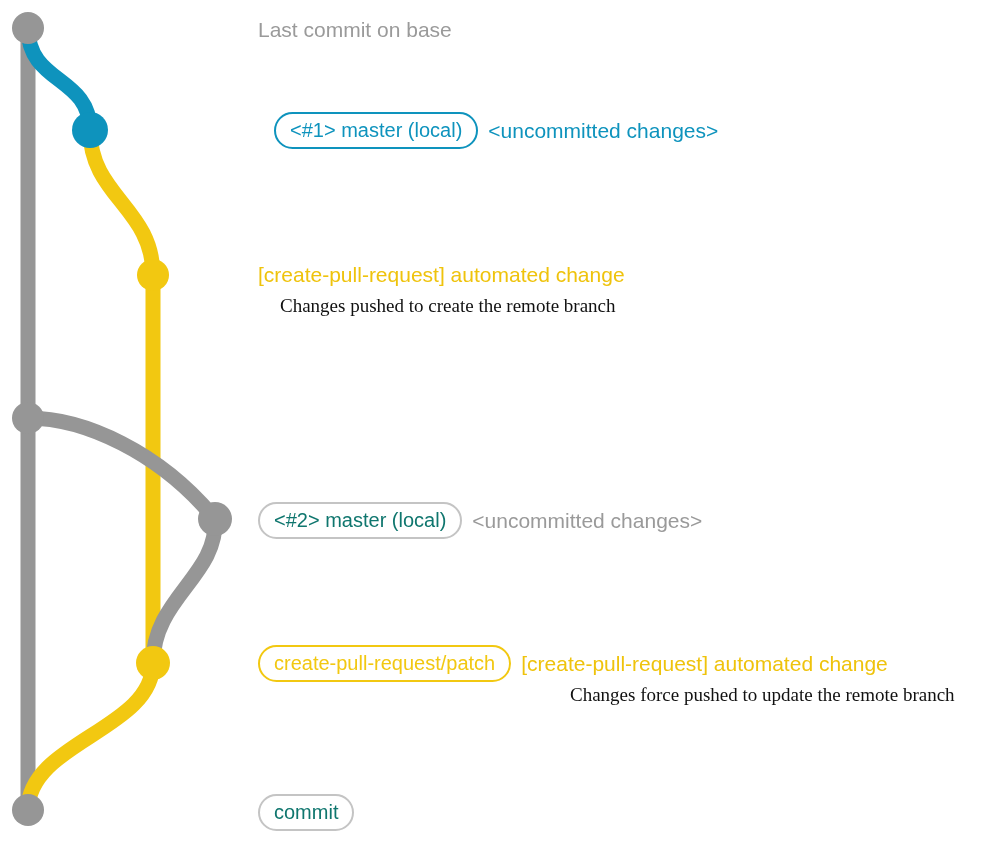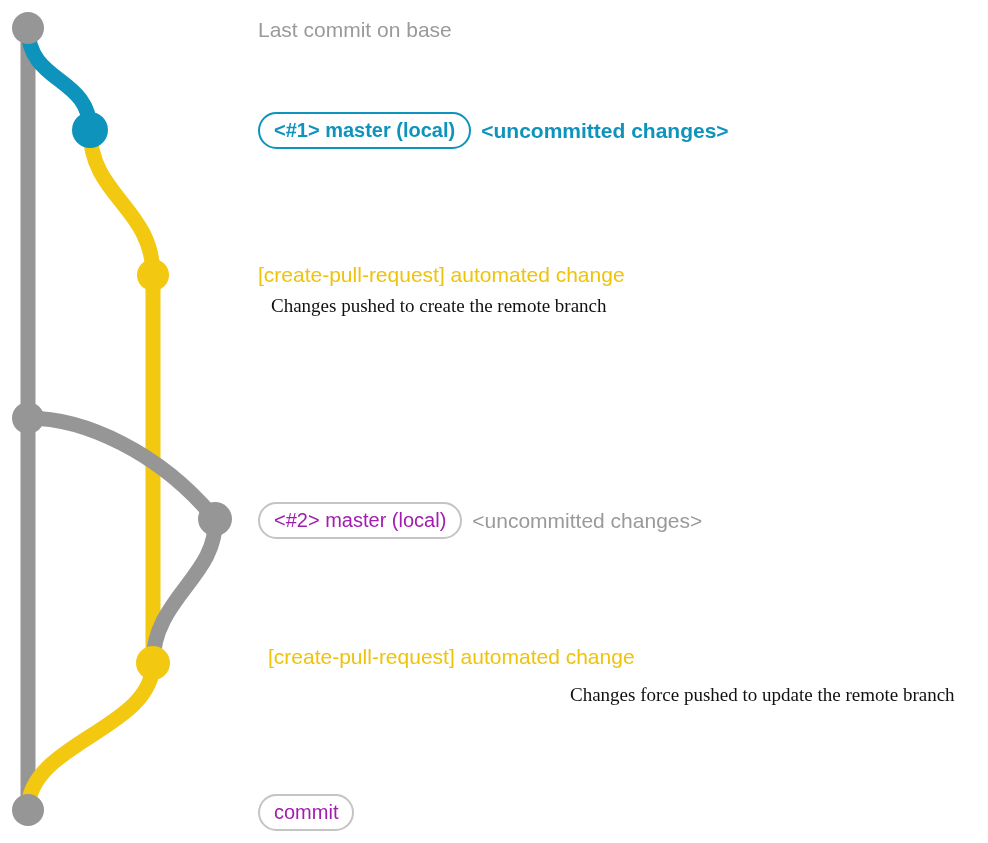--- a/index.html
+++ b/index.html
@@ -43,21 +43,21 @@
     border-style: solid;
     border-width: 2px;
     border-radius: 999px;
     padding: 5px 14px 6px 14px;
     font-size: 20px;
     line-height: 1.1;
     white-space: nowrap;
     font-family: "Liberation Sans", sans-serif;
   }
   .badge.teal   { border-color: #0e93bd; color: #0e93bd; }
-  .badge.gray   { border-color: #c4c4c4; color: #a21caf; }
+  .badge.gray   { border-color: #c4c4c4; color: #0f766e; }
   .badge.yellow { border-color: #f2c811; color: #f2c811; }
 
   .subject {
     font-size: 21px;
     white-space: nowrap;
     font-family: "Liberation Sans", sans-serif;
     line-height: 1.1;
   }
   .subject.teal   { color: #0e93bd; }
   .subject.gray   { color: #9a9a9a; }
@@ -109,37 +109,38 @@
   <circle cx="28" cy="418" r="16" fill="#969696"></circle>
   <circle cx="215" cy="519" r="17" fill="#969696"></circle>
   <circle cx="153" cy="663" r="17" fill="#f2c811"></circle>
   <circle cx="28" cy="810" r="16" fill="#969696"></circle>
 </svg>
 
 <div class="text-layer">
 
   <div class="headline gray" style="left:258px; top:18px;">Last commit on base</div>
 
-  <div class="row" style="left:258px; top:112px;font-weight:bold;">
+  <div class="row" style="left:274px; top:112px;">
     <span class="badge teal">&lt;#1&gt; master (local)</span>
     <span class="badge-gap"></span>
     <span class="subject teal">&lt;uncommitted changes&gt;</span>
   </div>
 
   <div class="headline yellow" style="left:258px; top:263px;">[create-pull-request] automated change</div>
-  <div class="note" style="left:271px; top:296px;">Changes pushed to create the remote branch</div>
+  <div class="note" style="left:280px; top:296px;">Changes pushed to create the remote branch</div>
 
 
   <div class="row" style="left:258px; top:502px;">
     <span class="badge gray">&lt;#2&gt; master (local)</span>
     <span class="badge-gap"></span>
     <span class="subject gray">&lt;uncommitted changes&gt;</span>
   </div>
 
   <div class="row" style="left:258px; top:645px;">
+    <span class="badge yellow">create-pull-request/patch</span>
     <span class="badge-gap"></span>
     <span class="subject yellow">[create-pull-request] automated change</span>
   </div>
   <div class="note" style="left:570px; top:685px;">Changes force pushed to update the remote branch</div>
 
   <div class="row" style="left:258px; top:794px;">
     <span class="badge gray">commit</span>
     <span class="badge-gap"></span>
   </div>
 

